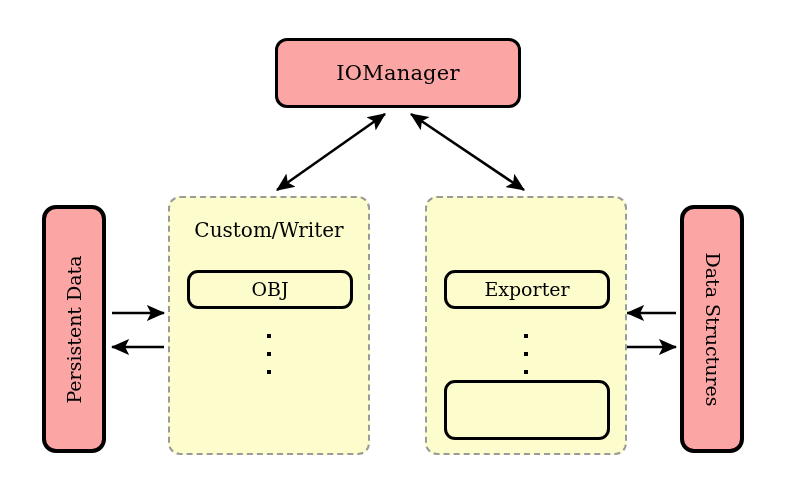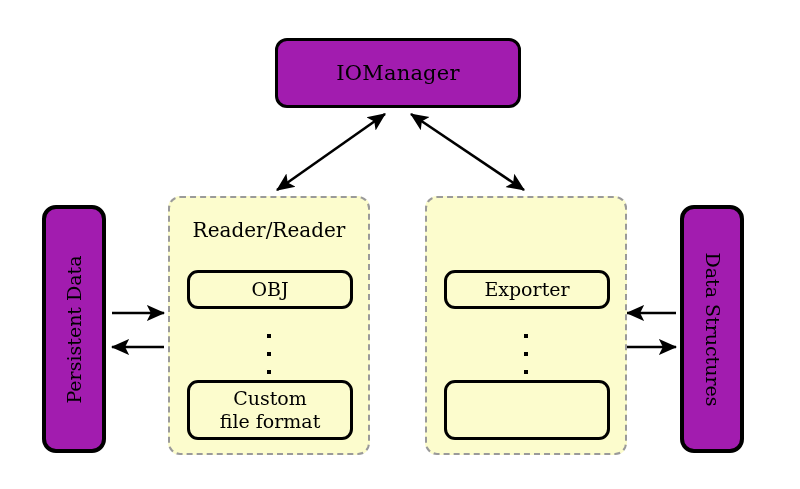--- a/index.html
+++ b/index.html
@@ -17,21 +17,21 @@
     background: #ffffff;
     overflow: hidden;
   }
 
   
   .rbox {
     position: absolute;
     box-sizing: border-box;
     border: 3px solid #000000;
     border-radius: 12px;
-    background: #a21caf;
+    background: #fca5a5;
     display: flex;
     align-items: center;
     justify-content: center;
     text-align: center;
     color: #000000;
   }
 
   
   #iomanager {
     left: 275px;
@@ -159,38 +159,32 @@
 
   <div class="rbox side-box" id="persistent-data-box">
     <span class="vtext up">Persistent Data</span>
   </div>
 
   <div class="rbox side-box" id="data-structures-box">
     <span class="vtext down">Data Structures</span>
   </div>
 
   <div class="panel" id="panel-reader-writer">
-    <div class="panel-title">Reader/Reader</div>
+    <div class="panel-title">Custom/Writer</div>
 
     <div class="rbox inner-box inner-top">
       <span>OBJ</span>
     </div>
 
     <div class="vdots">
       <i></i>
         <i></i>
         <i></i>
     </div>
 
-    <div class="rbox inner-box inner-bottom">
-      <span>
-        <span>Custom</span><br>
-        <span>file format</span>
-      </span>
-    </div>
   </div>
 
   <div class="panel" id="panel-importer-exporter">
 
     <div class="rbox inner-box inner-top">
       <span>Exporter</span>
     </div>
 
     <div class="vdots">
       <i></i>

